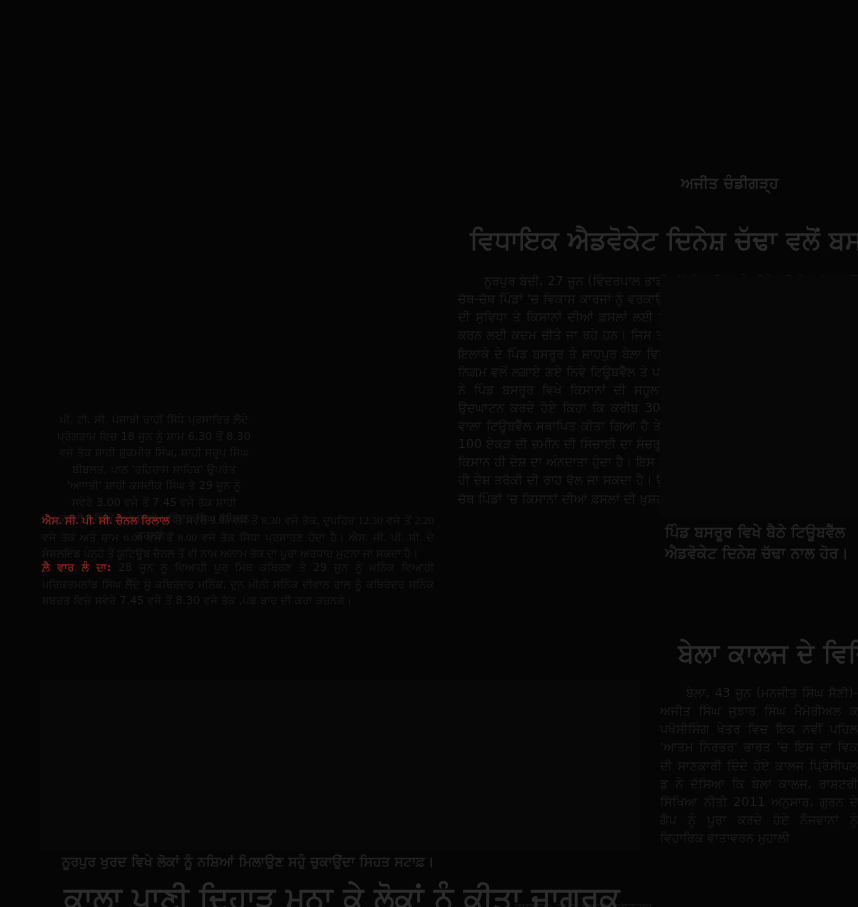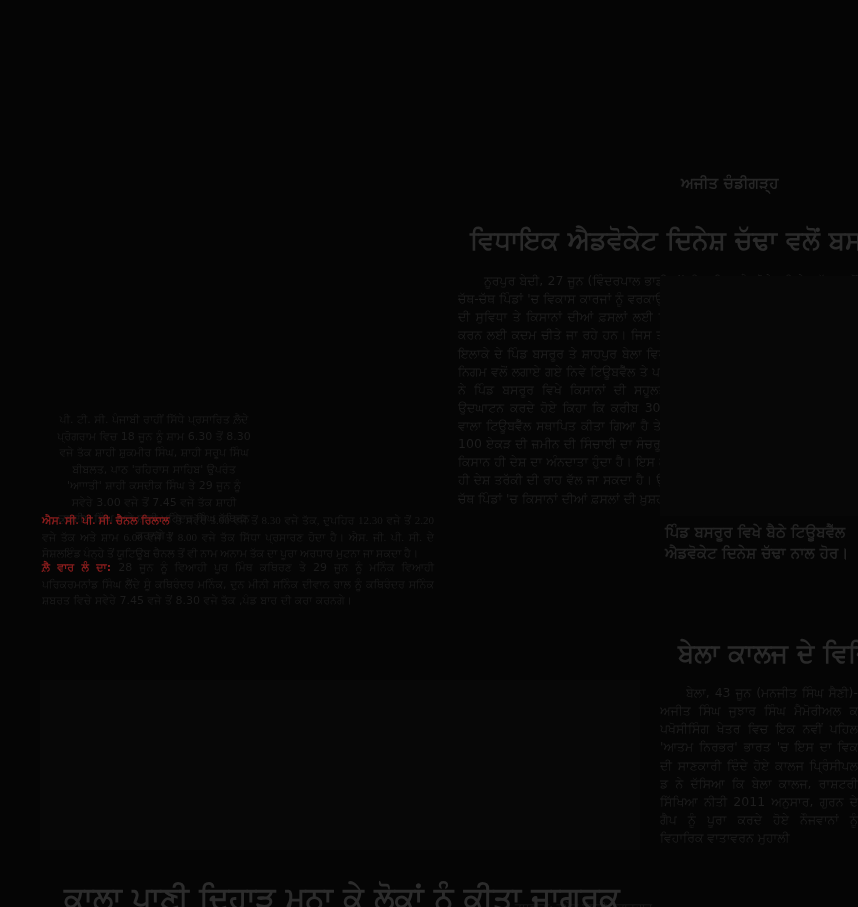--- a/index.html
+++ b/index.html
@@ -128,18 +128,19 @@
     <span>'ਤੇ ਸਵੇਰੇ 3.00  ਵਜੇ ਤੋਂ 8.30 ਵਜੇ ਤੱਕ, ਦੁਪਹਿਰ 12.30 ਵਜੇ ਤੋਂ 2.20 ਵਜੇ ਤੱਕ ਅਤੇ ਸ਼ਾਮ 6.00 ਵਜੇ ਤੋਂ 8.00 ਵਜੇ ਤੱਕ ਸਿੱਧਾ ਪ੍ਰਸਾਰਣ ਹੋਦਾ ਹੈ। ਐਸ. ਜੀ. ਪੀ. ਸੀ. ਦੇ ਸੋਸ਼ਲਇੰਡ ਪੰਨ੍ਹੇ ਤੋਂ ਯੂਟਿਊਬ ਚੈਨਲ ਤੋਂ ਵੀ ਨਾਮ ਅਨਾਮ ਤੱਕ ਦਾ ਪੂਰਾ ਅਰਧਾਰ ਮੁਟਨਾ ਜਾ ਸਕਦਾ ਹੈ।</span>
   </div>
 
   <div class="blk small-col" style="left:42px; top:560px; width:392px;">
     <span class="lbl-red">ਲ਼ੈ ਵਾਰ ਲੰ ਦਾ:</span>
     <span>28 ਜੂਨ ਨੂੰ ਵਿਆਹੀ ਪੂਰ ਮਿੰਥ ਕਥਿਰਣ ਤੇ 29 ਜੂਨ ਨੂੰ ਮਨਿੰਕ ਵਿਆਹੀ ਪਰਿਕਰਮਨਾਂਡ ਸਿੰਘ ਲੈਂਦੇ ਸੂੰ ਕਥਿਰੰਦਰ ਮਨਿੰਕ, ਦੁਨ ਮੀਨੀ ਸਨਿੰਕ ਦੀਵਾਨ ਰਾਲ ਨੂੰ ਕਥਿਰੰਦਰ ਸਨਿੰਕ ਸ਼ਬਰਤ ਵਿਚੇ ਸਵੇਰੇ 7.45 ਵਜੇ ਤੋਂ 8.30 ਵਜੇ ਤੱਕ ,ਪੰਡ ਬਾਰ ਦੀ ਕਰਾ ਕਰਨਗੇ।</span>
   </div>
 
   <div class="photo-ph" style="left:40px; top:680px; width:600px; height:170px;"></div>
 
+  <div class="blk caption-bold" style="left:62px; top:852px; width:420px;">ਨੂਰਪੁਰ ਖੁਰਦ ਵਿਖੇ ਲੋਕਾਂ ਨੂੰ ਨਸ਼ਿਆਂ ਮਿਲਾਉਣ ਸਹੁੰ ਚੁਕਾਉਂਦਾ ਸਿਹਤ ਸਟਾਫ਼।</div>
 
   <div class="blk caption" style="left:512px; top:900px; width:140px;">ਤਸਵੀਰਾਂ: ਕਮੇਦ ਚੌਧਰੀ ਟਕਾਰਕਾਰੂ</div>
 
   <div class="blk headline-xl" style="left:64px; top:880px; width:560px;">ਕਾਲਾ ਪਾਣੀ ਦਿਹਾੜ ਮਨਾ ਕੇ ਲੋਕਾਂ ਨੂੰ ਕੀਤਾ ਜਾਗਰੂਕ</div>
 
 </div>
 
 </body></html>

